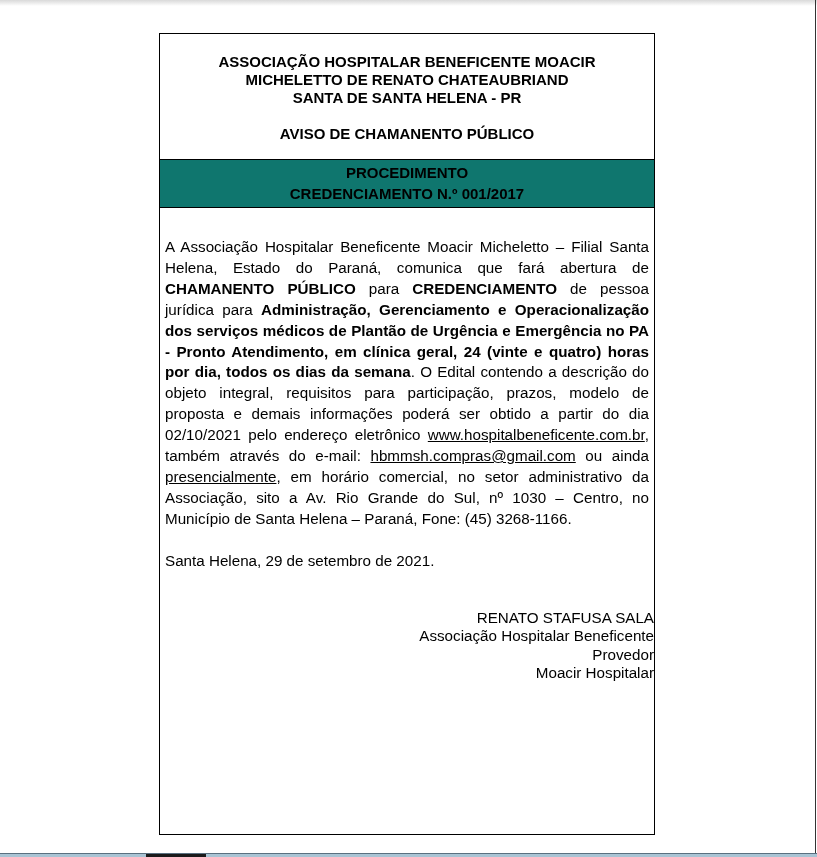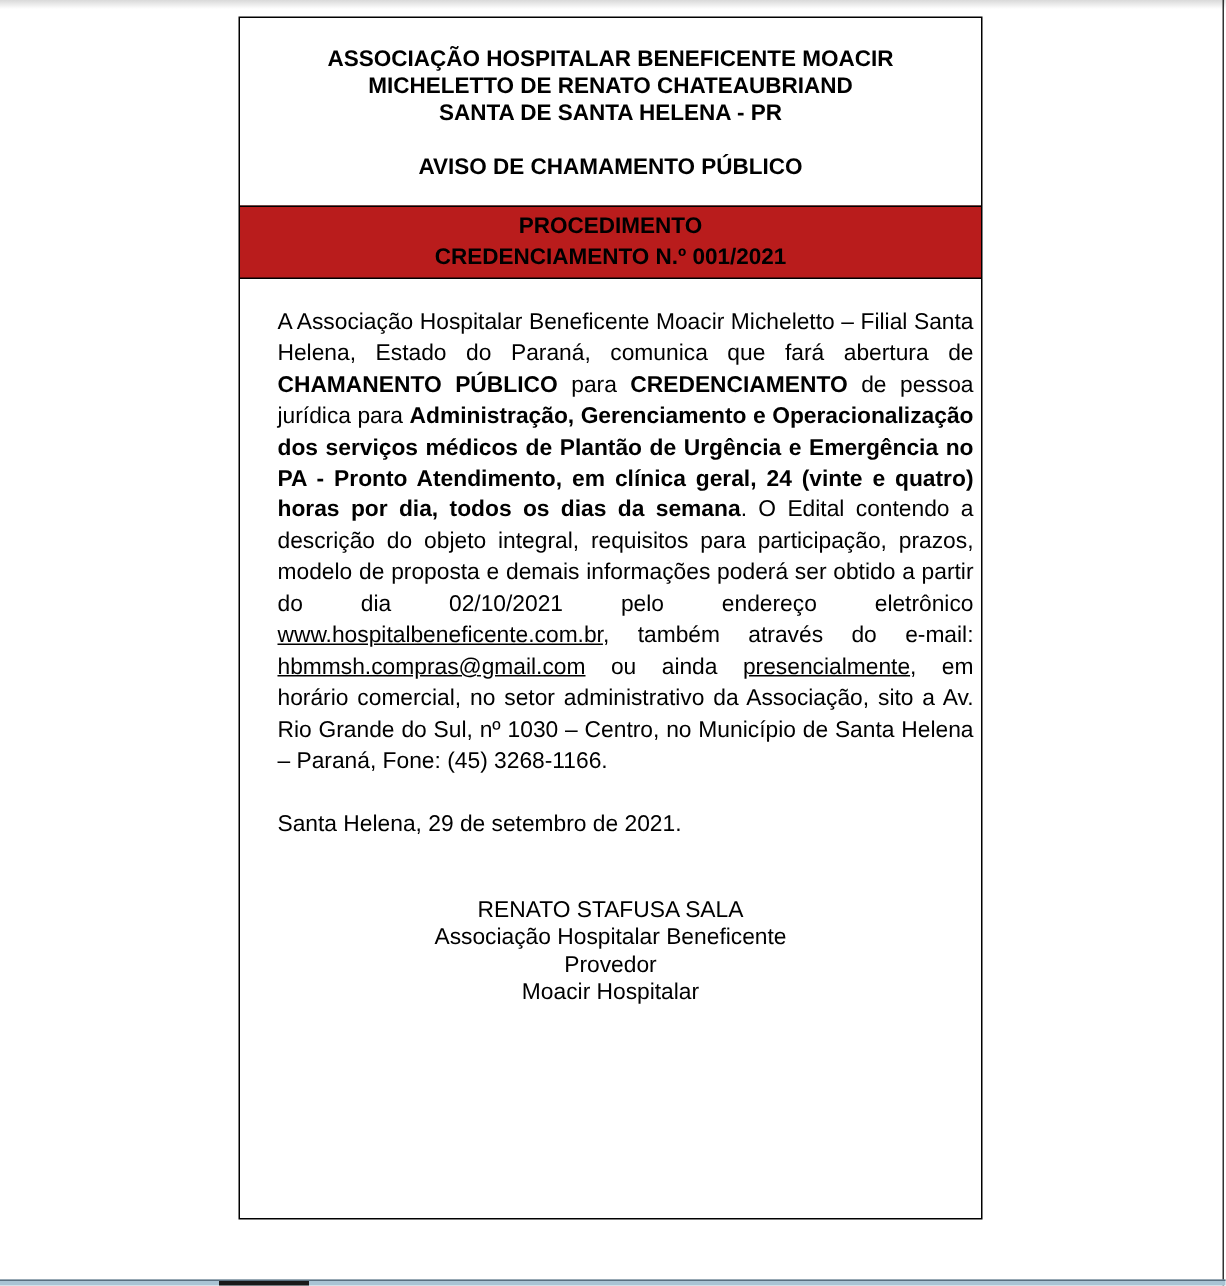--- a/index.html
+++ b/index.html
@@ -36,90 +36,89 @@
   }
   .bottom-strip .dark {
     position: absolute;
     left: 146px; top: 0;
     width: 60px; height: 3px;
     background: #1a1a1a;
   }
   .notice {
     position: absolute;
     left: 159px;
-    top: 11px;
+    top: 33px;
     width: 496px;
     height: 802px;
     border: 1.5px solid #000;
     box-sizing: border-box;
   }
   .head {
     text-align: center;
     font-weight: bold;
     font-size: 15px;
     line-height: 18px;
     padding-top: 19px;
   }
   .head .org-line { display: block; }
   .head .aviso {
     display: block;
     margin-top: 18px;
     margin-bottom: 16px;
   }
   .band {
-    background: #b91c1c;
+    background: #0f766e;
     border-top: 1.5px solid #000;
     border-bottom: 1.5px solid #000;
     text-align: center;
     font-weight: bold;
     font-size: 15px;
     line-height: 21px;
     padding: 2px 0 3px 0;
   }
   .band span { display: block; }
   .body {
-    padding: 19px 5px 0 5px;
+    padding: 29px 5px 0 5px;
     font-size: 15.2px;
     line-height: 20.9px;
     text-align: justify;
-    margin-left: 20px;
   }
   .body p { margin: 0; }
   .body b { font-weight: bold; }
   .body u { text-decoration: underline; }
   .body .obs { margin-top: 21px; }
   .body .date {
     margin-top: 21px;
     text-align: left;
   }
   .sign {
     margin-top: 37px;
-    text-align: center;
+    text-align: right;
     font-size: 15.2px;
     line-height: 18.5px;
   }
   .sign span { display: block; }
 </style>
 </head>
 <body>
 
 <div class="top-shadow"></div>
 <div class="right-edge"></div>
 
 <div class="notice">
   <div class="head">
     <span class="org-line">ASSOCIAÇÃO HOSPITALAR BENEFICENTE MOACIR</span>
     <span class="org-line">MICHELETTO DE RENATO CHATEAUBRIAND</span>
     <span class="org-line">SANTA DE SANTA HELENA - PR</span>
-    <span class="aviso">AVISO DE CHAMAMENTO PÚBLICO</span>
+    <span class="aviso">AVISO DE CHAMANENTO PÚBLICO</span>
   </div>
 
   <div class="band">
     <span>PROCEDIMENTO</span>
-    <span>CREDENCIAMENTO N.º 001/2021</span>
+    <span>CREDENCIAMENTO N.º 001/2017</span>
   </div>
 
   <div class="body">
     <p><span>A Associação Hospitalar Beneficente Moacir Micheletto – Filial Santa Helena, Estado do Paraná, comunica que fará abertura de </span><b>CHAMANENTO PÚBLICO</b><span> para </span><b>CREDENCIAMENTO</b><span> de pessoa jurídica para </span><b>Administração, Gerenciamento e Operacionalização dos serviços médicos de Plantão de Urgência e Emergência no PA - Pronto Atendimento, em clínica geral, 24 (vinte e quatro) horas por dia, todos os dias da semana</b><span>. O Edital contendo a descrição do objeto integral, requisitos para participação, prazos, modelo de proposta e demais informações poderá ser obtido a partir do dia 02/10/2021 pelo endereço eletrônico </span><u>www.hospitalbeneficente.com.br</u><span>, também através do e-mail: </span><u>hbmmsh.compras@gmail.com</u><span> ou ainda </span><u>presencialmente</u><span>, em horário comercial, no setor administrativo da Associação, sito a Av. Rio Grande do Sul, nº 1030 – Centro, no Município de Santa Helena – Paraná, Fone: (45) 3268-1166.</span></p>
 
 
     <p class="date">Santa Helena, 29 de setembro de 2021.</p>
   </div>
 
   <div class="sign">

